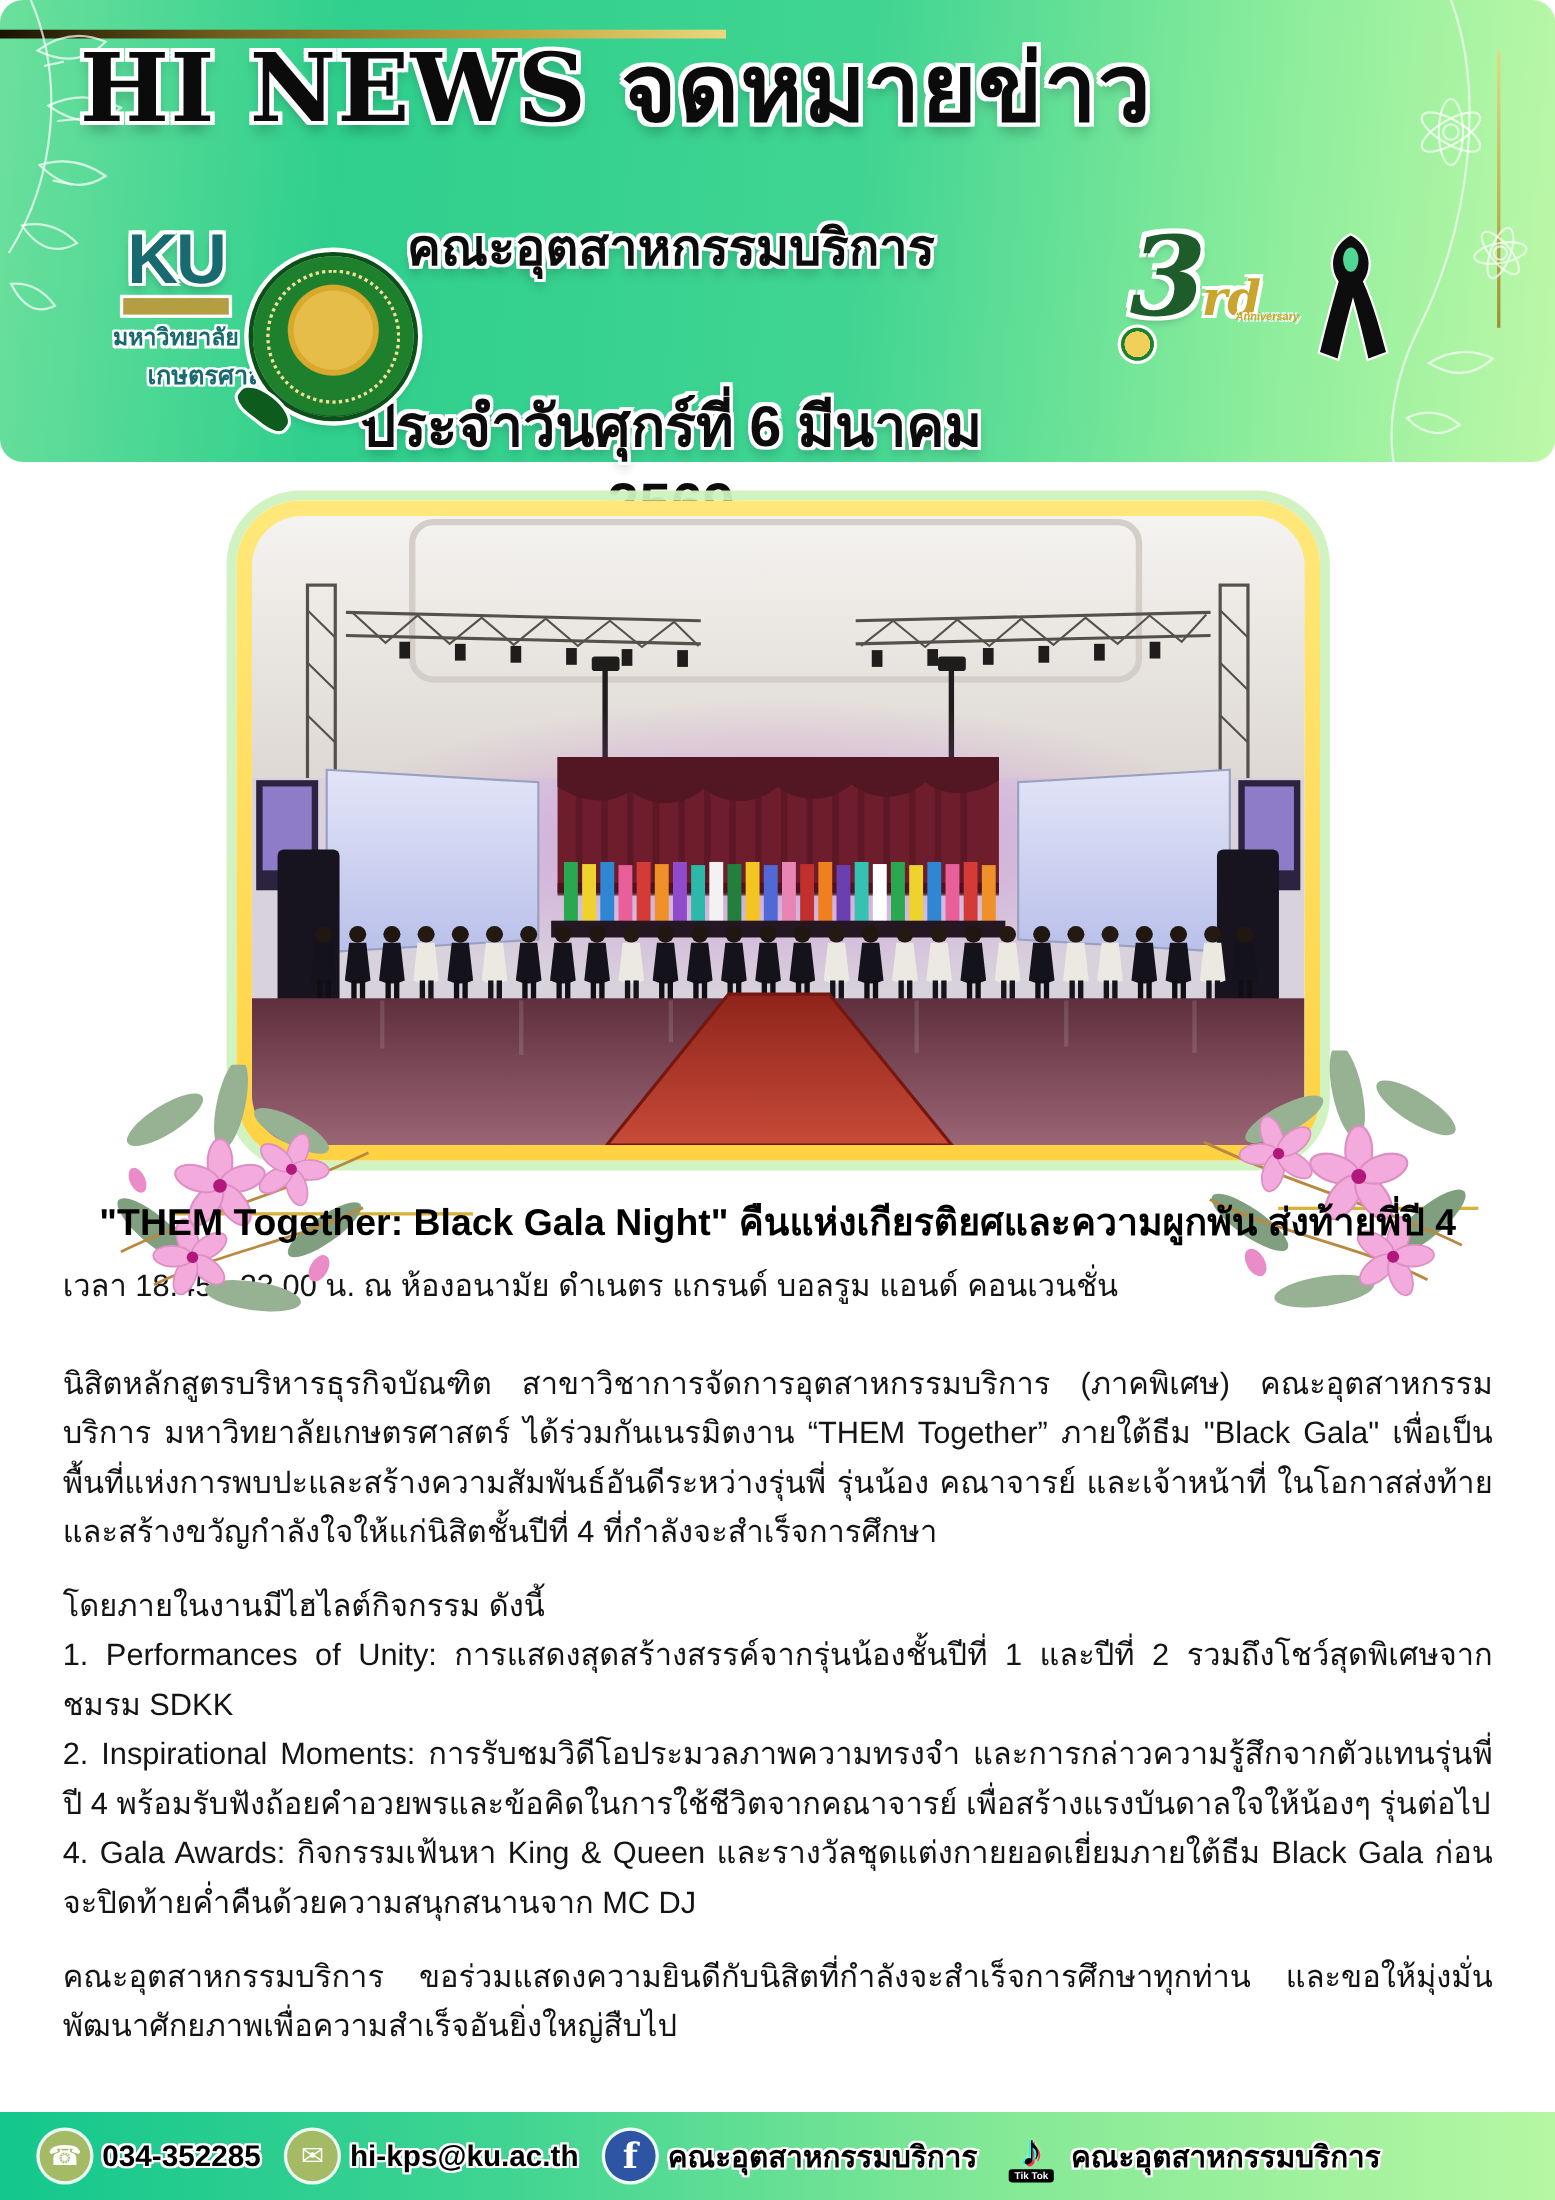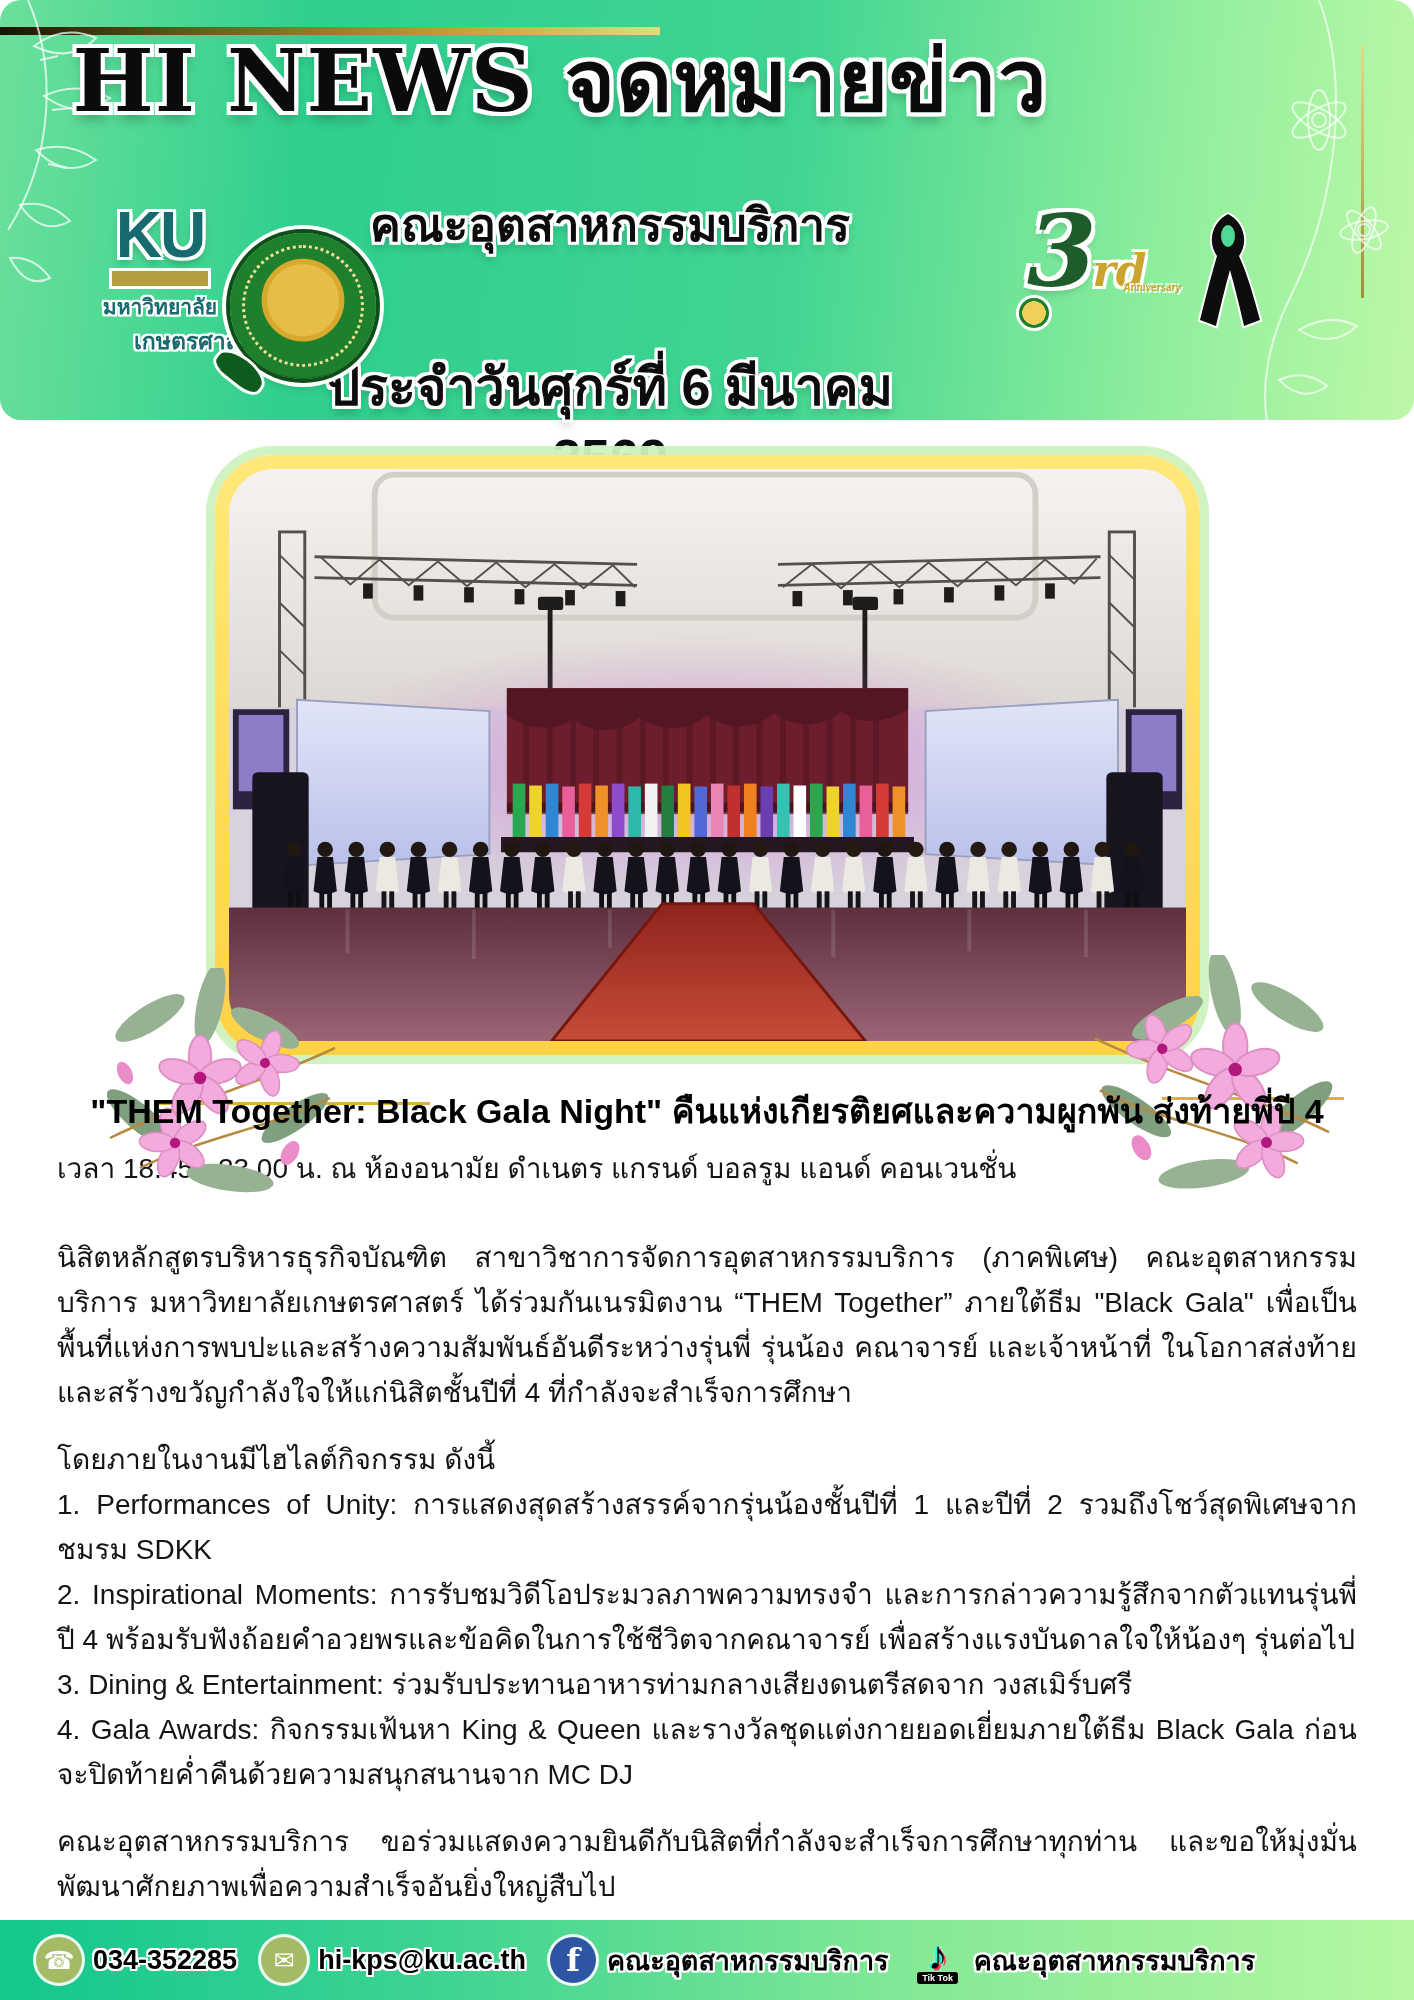--- a/index.html
+++ b/index.html
@@ -412,21 +412,20 @@
 </svg>
 
 <div class="headline">"THEM Together: Black Gala Night" คืนแห่งเกียรติยศและความผูกพัน ส่งท้ายพี่ปี 4</div>
 
 <div class="body-text">
   <p class="event-info">เวลา 18.45 - 23.00 น. ณ ห้องอนามัย ดำเนตร แกรนด์ บอลรูม แอนด์ คอนเวนชั่น</p>
   <p class="para">นิสิตหลักสูตรบริหารธุรกิจบัณฑิต สาขาวิชาการจัดการอุตสาหกรรมบริการ (ภาคพิเศษ) คณะอุตสาหกรรมบริการ มหาวิทยาลัยเกษตรศาสตร์ ได้ร่วมกันเนรมิตงาน “THEM Together” ภายใต้ธีม "Black Gala" เพื่อเป็นพื้นที่แห่งการพบปะและสร้างความสัมพันธ์อันดีระหว่างรุ่นพี่ รุ่นน้อง คณาจารย์ และเจ้าหน้าที่ ในโอกาสส่งท้ายและสร้างขวัญกำลังใจให้แก่นิสิตชั้นปีที่ 4 ที่กำลังจะสำเร็จการศึกษา</p>
   <p class="intro">โดยภายในงานมีไฮไลต์กิจกรรม ดังนี้</p>
   <p class="hl">1. Performances of Unity: การแสดงสุดสร้างสรรค์จากรุ่นน้องชั้นปีที่ 1 และปีที่ 2 รวมถึงโชว์สุดพิเศษจาก ชมรม SDKK</p>
   <p class="hl">2. Inspirational Moments: การรับชมวิดีโอประมวลภาพความทรงจำ และการกล่าวความรู้สึกจากตัวแทนรุ่นพี่ปี 4 พร้อมรับฟังถ้อยคำอวยพรและข้อคิดในการใช้ชีวิตจากคณาจารย์ เพื่อสร้างแรงบันดาลใจให้น้องๆ รุ่นต่อไป</p>
-  <p class="hl">3. Dining &amp; Entertainment: ร่วมรับประทานอาหารท่ามกลางเสียงดนตรีสดจาก วงสเมิร์บศรี</p>
   <p class="hl">4. Gala Awards: กิจกรรมเฟ้นหา King &amp; Queen และรางวัลชุดแต่งกายยอดเยี่ยมภายใต้ธีม Black Gala ก่อนจะปิดท้ายค่ำคืนด้วยความสนุกสนานจาก MC DJ</p>
   <p class="closing">คณะอุตสาหกรรมบริการ ขอร่วมแสดงความยินดีกับนิสิตที่กำลังจะสำเร็จการศึกษาทุกท่าน และขอให้มุ่งมั่นพัฒนาศักยภาพเพื่อความสำเร็จอันยิ่งใหญ่สืบไป</p>
 </div>
 
 <div class="footer">
   <div class="contact">
     <div class="cicon">☎</div>
     <span class="contact-text ow2">034-352285</span>
   </div>
   <div class="contact">

